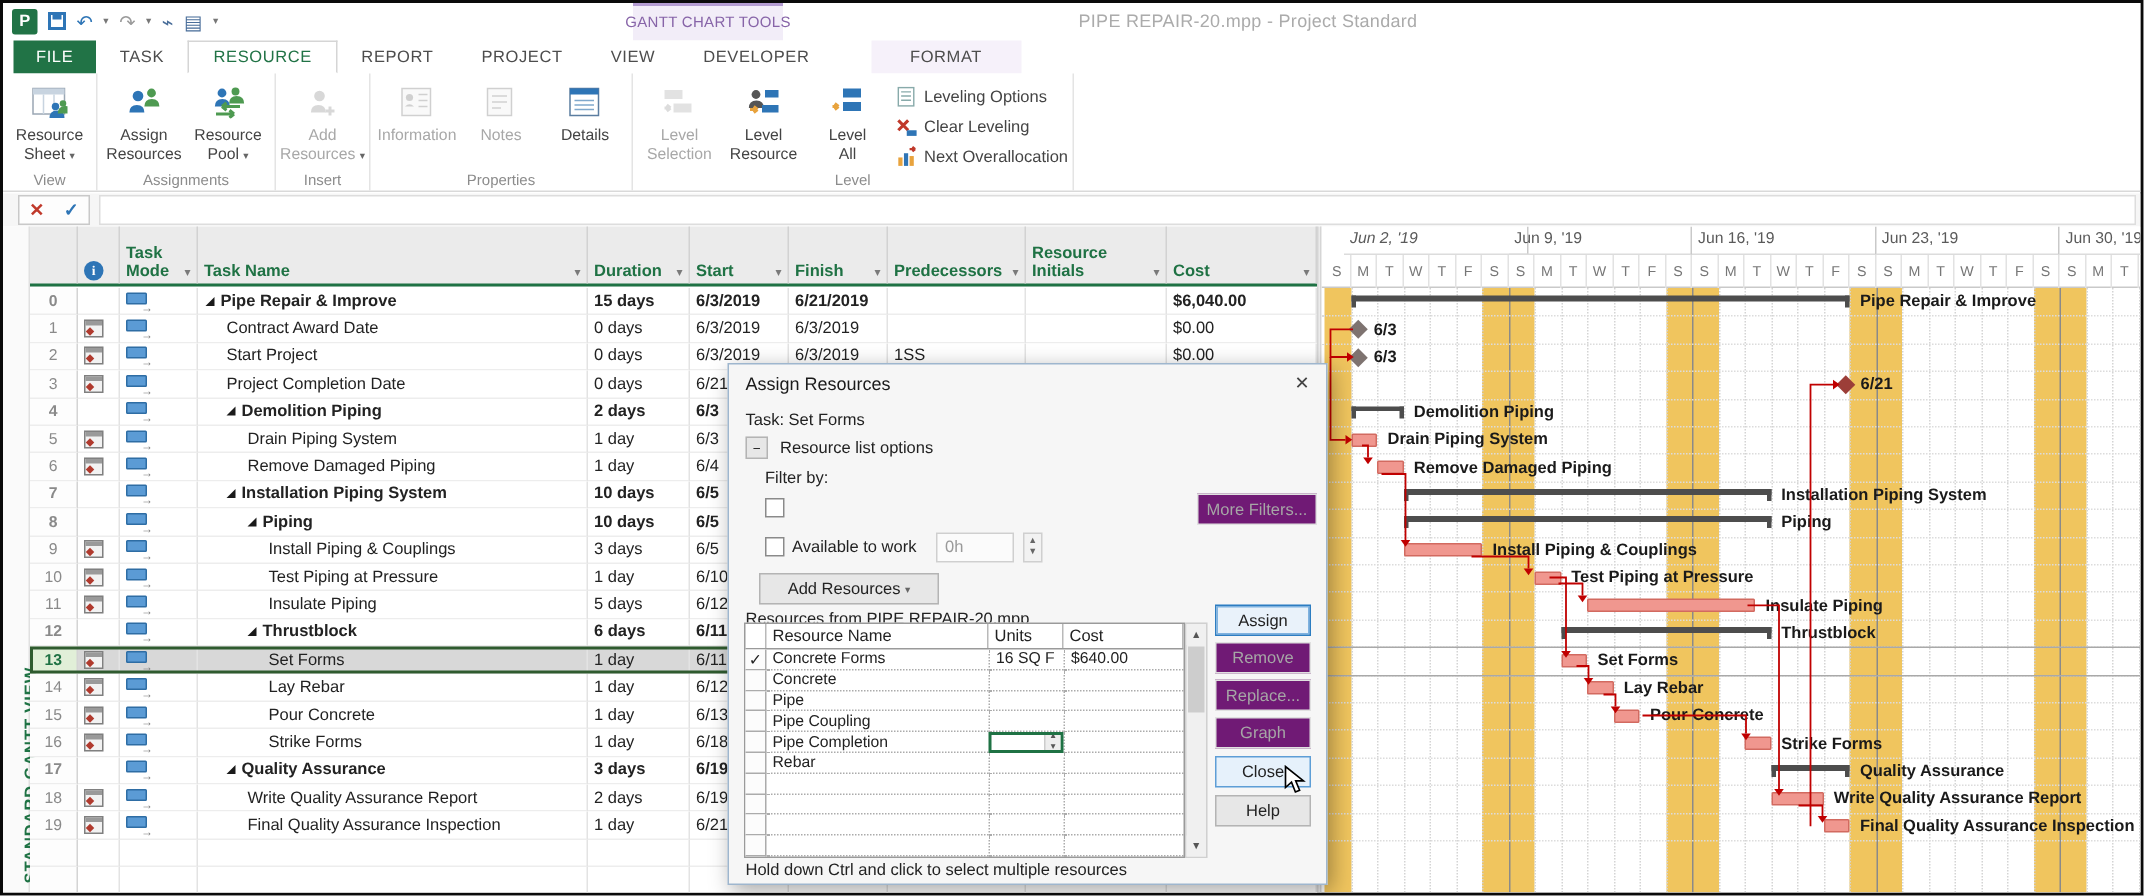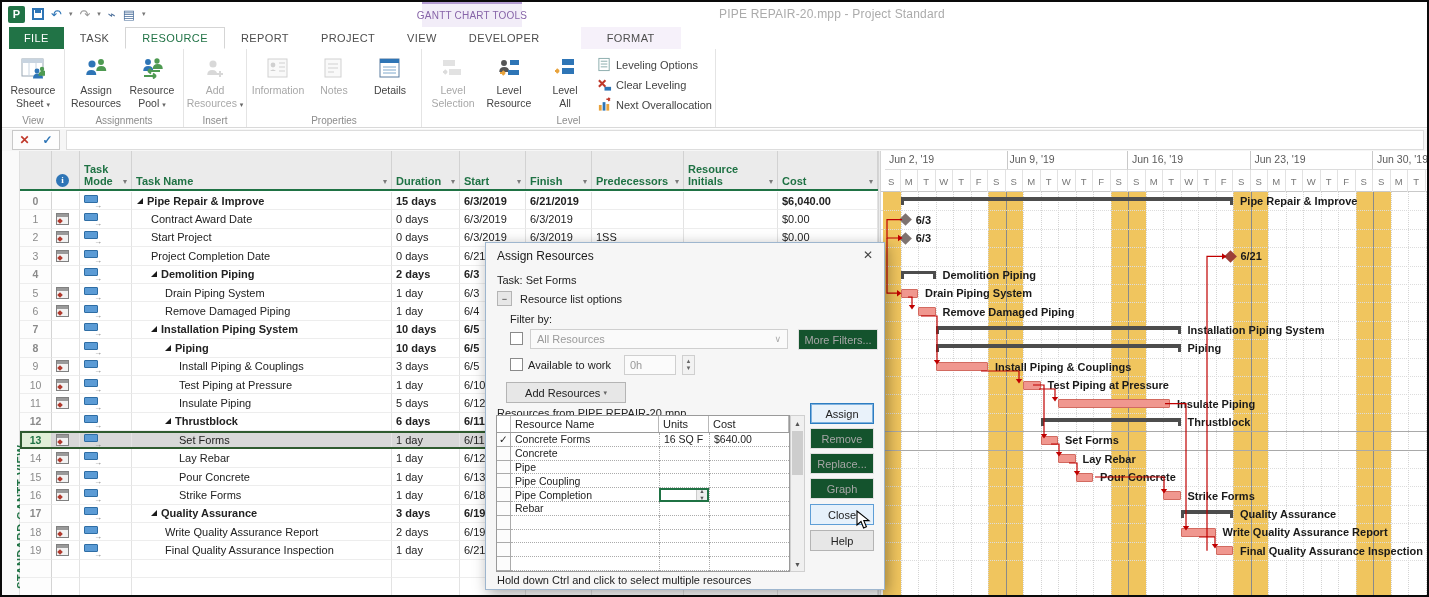--- a/index.html
+++ b/index.html
@@ -97,21 +97,21 @@
   #dlg-title{position:absolute;left:0;top:0;width:100%;height:24px}
   #dlg-title .t{position:absolute;left:11px;top:6px;font-size:12px;color:#1a1a1a}
   #dlg-close{position:absolute;right:4px;top:2px;width:24px;height:20px;display:flex;align-items:center;justify-content:center;font-size:12px;color:#444}
   .dlbl{position:absolute;color:#222}
   .chk{position:absolute;width:13px;height:13px;background:#fff;border:1px solid #8A8A8A}
   #dlg-combo{position:absolute;left:44px;top:86px;width:258px;height:20px;background:#FAFAFA;border:1px solid #CFCFCF;
              color:#9a9a9a;display:flex;align-items:center;padding:0 6px}
   #dlg-combo .ar{margin-left:auto;color:#A8A8A8;font-size:9px}
   .dbtn{position:absolute;display:flex;align-items:center;justify-content:center;background:#E7E7E7;
         border:1px solid #B4B4B4;color:#222;height:21px}
-  .dbtn.disabled{background:#14532d;border-color:#E0E0E0;color:#A6A6A6}
+  .dbtn.disabled{background:#701a75;border-color:#E0E0E0;color:#A6A6A6}
   .dbtn.focused{border:1px solid #2D7DC1;box-shadow:0 0 0 1px #7FB2DF inset;background:#E9F2FA}
   .dbtn.hover{background:#E6F1FB;border-color:#5E9ED6}
   #dlg-work{position:absolute;left:138px;top:112px;width:52px;height:20px;background:#FBFBFB;border:1px solid #CFCFCF;color:#9a9a9a;display:flex;align-items:center;padding:0 5px}
   .spin{position:absolute;width:13px;height:20px;border:1px solid #CFCFCF;background:#F2F2F2;font-size:6px;color:#666;
         display:flex;flex-direction:column;align-items:center;justify-content:center;line-height:1.2}
   #rtable{position:absolute;left:10px;top:172px;width:294px;height:157px;background:#fff;border:1px solid #9A9A9A}
   .rhead{display:flex;height:17px;border-bottom:1px solid #9A9A9A;font-size:11px;color:#222;align-items:center}
   .rhead .hc{padding:0 4px;border-right:1px solid #B9B9B9;height:100%;display:flex;align-items:center}
   .rrow{display:flex;height:13.8px;align-items:stretch}
   .rcell{font-size:10.5px;display:flex;align-items:center;padding:0 4px;border-bottom:1px dotted #ABABAB;white-space:nowrap;overflow:hidden}
@@ -751,21 +751,21 @@
           <div class="tcell" style="width: 66px;"></div>
           <div class="tcell" style="width: 66px;"></div>
           <div class="tcell" style="width: 92px;"></div>
           <div class="tcell" style="width: 94px;"></div>
           <div class="tcell" style="width: 100px;"></div>
         </div>
       </div>
     <div id="splitter"></div>
     <div id="gantt">
       <div id="tscale">
-          <div class="wcell" style="left: 4px; width: 122.5px;">Jun 2, '19</div>
+          <div class="wcell" style="left: 15px; width: 122.5px; font-style: italic;">Jun 2, '19</div>
           <div class="wcell" style="left: 124.5px; width: 122.5px;">Jun 9, '19</div>
           <div class="wcell" style="left: 247px; width: 122.5px;">Jun 16, '19</div>
           <div class="wcell" style="left: 369.5px; width: 122.5px;">Jun 23, '19</div>
           <div class="wcell" style="left: 492px; width: 122.5px;">Jun 30, '19</div>
           <div class="dcell" style="left: 2px; width: 17.5px;">S</div>
           <div class="dcell" style="left: 19.5px; width: 17.5px;">M</div>
           <div class="dcell" style="left: 37px; width: 17.5px;">T</div>
           <div class="dcell" style="left: 54.5px; width: 17.5px;">W</div>
           <div class="dcell" style="left: 72px; width: 17.5px;">T</div>
           <div class="dcell" style="left: 89.5px; width: 17.5px;">F</div>
@@ -954,24 +954,20 @@
   <div id="dialog">
     <div id="dlg-title">
       <span class="t">Assign Resources</span>
       <span id="dlg-close">✕</span>
     </div>
     <span class="dlbl" style="left:11px;top:31px">Task: Set Forms</span>
     <span class="dbtn" style="left:11px;top:48px;width:15px;height:15px;font-size:9px">−</span>
     <span class="dlbl" style="left:34px;top:50px">Resource list options</span>
     <span class="dlbl" style="left:24px;top:70px">Filter by:</span>
     <span class="chk" style="left:24px;top:89px"></span>
-    <div id="dlg-combo">
-      <span>All Resources</span>
-      <span class="ar">∨</span>
-    </div>
     <div class="dbtn disabled" style="left:312px;top:86px;width:80px">More Filters...</div>
     <span class="chk" style="left:24px;top:115px"></span>
     <span class="dlbl" style="left:42px;top:116px">Available to work</span>
     <div id="dlg-work">
         <span>0h</span>
       </div>
     <div class="spin" style="left:196px;top:112px">
         <span>▲</span>
         <span>▼</span>
       </div>

